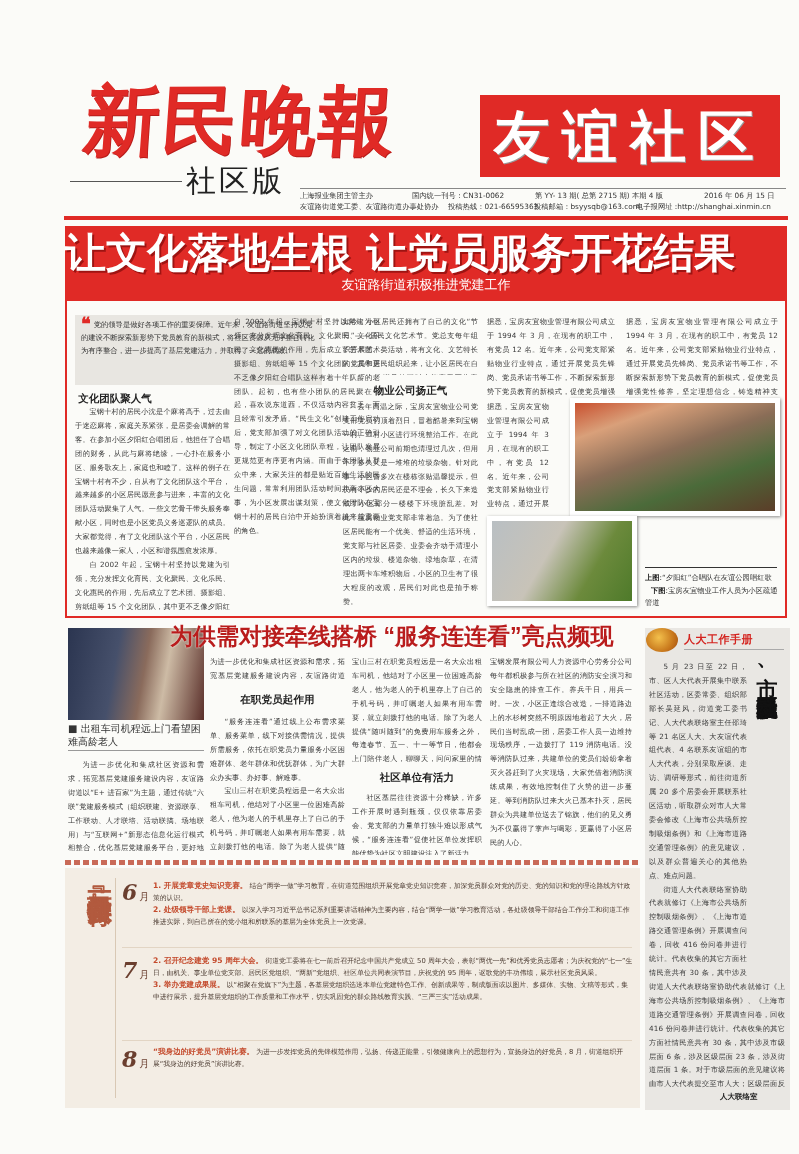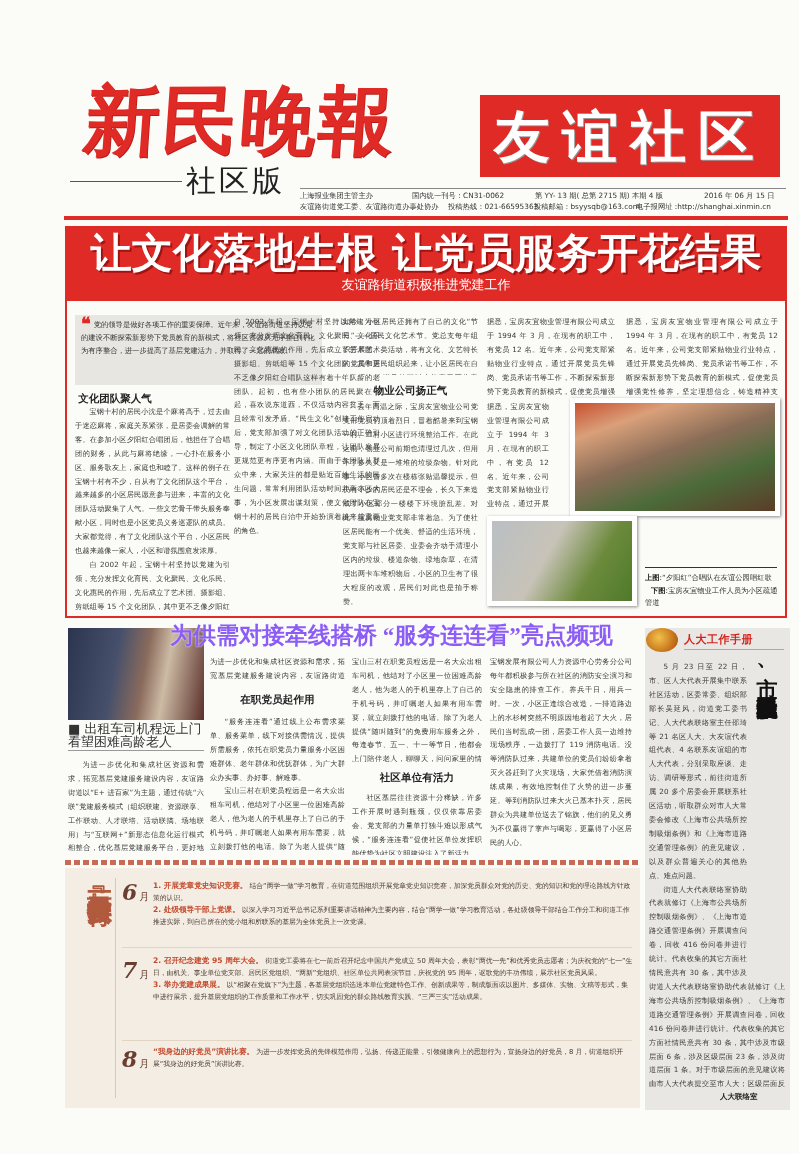--- a/index.html
+++ b/index.html
@@ -16,37 +16,37 @@
   #masthead-rule-left{left:70px;top:181px;width:112px;height:1px;background:#555}
   #youyi-box{left:480px;top:95px;width:300px;height:82px;background:#e02a26}
   #youyi-box span{display:block;text-align:center;font-family:"DejaVu Serif",serif;font-weight:bold;font-size:56px;line-height:82px;color:#fff;letter-spacing:12px;text-shadow:1px 1px 0 #999}
   #info-rule{left:300px;top:188px;width:486px;height:1px;background:#888}
   .info{font-size:7.3px;line-height:11px;color:#333;white-space:nowrap}
   #top-red-bar{left:64px;top:216px;width:724px;height:4px;background:#e02a26}
 
   
   #main-frame{left:65px;top:226px;width:722px;height:392px;border:2px solid #e02a26;background:#fbfbf8}
   #banner{left:65px;top:226px;width:722px;height:75px;background:#e02a26}
-  #banner-title{left:65px;top:230px;width:722px;text-align:center;font-weight:bold;font-size:41px;line-height:46px;color:#fff;letter-spacing:0px;text-shadow:2px 2px 0 #9e1412}
+  #banner-title{left:65px;top:230px;width:722px;text-align:left;font-weight:bold;font-size:41px;line-height:46px;color:#fff;letter-spacing:0px;text-shadow:2px 2px 0 #9e1412}
   #banner-sub{left:65px;top:276px;width:722px;text-align:center;font-size:13px;line-height:18px;color:#fff}
   #lead{left:75px;top:315px;width:247px;height:70px;background:#e8e6e1;padding:3px 6px;font-size:7.3px;line-height:13px;color:#333}
   #lead .quote{color:#e02a26;font-weight:bold;font-size:18px;line-height:10px;vertical-align:-3px;margin-right:3px;font-family:"DejaVu Serif",serif}
 
   .photo{background:linear-gradient(135deg,#7c6a52,#b8a686 40%,#6f7f5a 70%,#3f3a30);border:5px solid #fff;box-shadow:1px 1px 3px rgba(0,0,0,.45)}
   #photo1{left:570px;top:398px;width:210px;height:118px;background:linear-gradient(160deg,#c9502f 0%,#d9a07a 20%,#8a6d57 45%,#4b6b3a 70%,#5b3d28 100%)}
   #photo2{left:487px;top:516px;width:150px;height:90px;background:linear-gradient(120deg,#b9bfc3 0%,#c8c3b8 40%,#6c8a3c 70%,#4e7a2a 100%)}
   #caption-rule{left:645px;top:567px;width:132px;height:1px;background:#333}
   #caption{left:645px;top:572px;width:134px;font-size:7.3px;line-height:12.5px;color:#333}
   #caption b{color:#111}
 
   
   #photo3{left:68px;top:628px;width:136px;height:92px;border:none;box-shadow:none;background:linear-gradient(100deg,#2b3550 0%,#46506b 35%,#8a6b5c 55%,#cdbba5 70%,#5a2f2a 100%)}
-  #photo3-cap{left:68px;top:722px;width:136px;font-size:13px;line-height:13px;color:#333}
+  #photo3-cap{left:68px;top:722px;width:136px;font-size:10px;line-height:13px;color:#333}
   #photo3-rule{left:68px;top:750px;width:136px;height:1px;background:#999}
-  #story2-title{left:170px;top:621px;width:470px;font-family:Liberation Serif, serif;font-weight:bold;font-size:23px;line-height:30px;color:#8b5cf6;white-space:nowrap;text-shadow:0 0 2px #fff}
+  #story2-title{left:170px;top:621px;width:470px;font-family:Liberation Sans, sans-serif;font-weight:bold;font-size:23px;line-height:30px;color:#b91c1c;white-space:nowrap;text-shadow:0 0 2px #fff}
 
   
   #npc-panel{left:645px;top:628px;width:145px;height:482px;background:#e9e7e3}
   #npc-emblem{left:646px;top:628px;width:32px;height:24px;border-radius:50%;background:radial-gradient(circle at 40% 40%,#f3c04c,#c8781c 60%,#a04a10)}
   #npc-header-label{left:684px;top:632px;font-weight:bold;font-size:11px;color:#d4241f;letter-spacing:.5px}
   #npc-header-rule{left:684px;top:649px;width:100px;height:1px;background:#aaa}
   #npc-vtitle{left:751px;top:660px;width:28px;font-family:"DejaVu Serif",serif;font-weight:bold;font-size:21px;line-height:23px;color:#111;writing-mode:vertical-rl;text-orientation:upright}
   #npc-body{left:649px;top:660px;width:98px}
   #npc-body2{left:649px;top:980px;width:136px}
   #npc-sign{left:720px;top:1092px;font-weight:bold;font-size:7.5px;color:#222}

